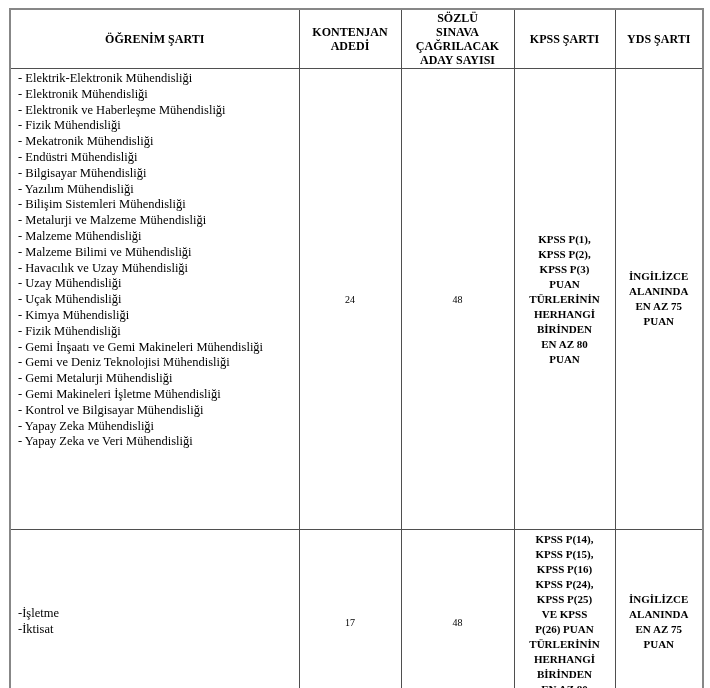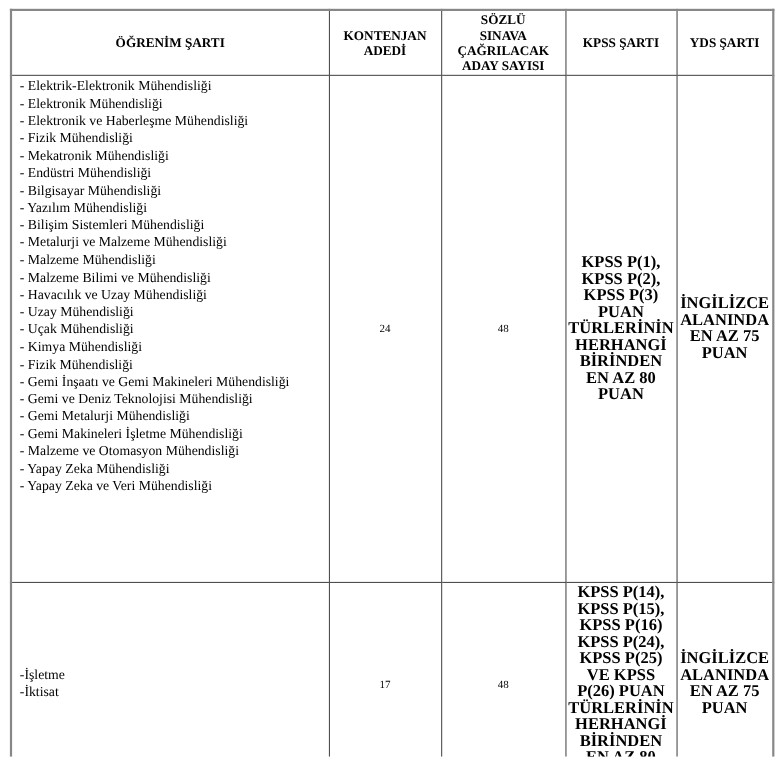--- a/index.html
+++ b/index.html
@@ -56,21 +56,21 @@
   }
   .dept-line { white-space: nowrap; }
   td.num-cell {
     text-align: center;
     vertical-align: middle;
     font-size: 10px;
   }
   td.req-cell {
     text-align: center;
     vertical-align: middle;
-    font-size: 15px;
+    font-size: 11px;
     font-weight: bold;
     line-height: 15px;
     white-space: pre-line;
     padding: 1px 2px;
   }
   td.total-label-cell {
     font-size: 12.5px;
     font-weight: bold;
     vertical-align: middle;
     padding-left: 7px;
@@ -119,21 +119,21 @@
             <div class="dept-line">- Malzeme Bilimi ve Mühendisliği</div>
             <div class="dept-line">- Havacılık ve Uzay Mühendisliği</div>
             <div class="dept-line">- Uzay Mühendisliği</div>
             <div class="dept-line">- Uçak Mühendisliği</div>
             <div class="dept-line">- Kimya Mühendisliği</div>
             <div class="dept-line">- Fizik Mühendisliği</div>
             <div class="dept-line">- Gemi İnşaatı ve Gemi Makineleri Mühendisliği</div>
             <div class="dept-line">- Gemi ve Deniz Teknolojisi Mühendisliği</div>
             <div class="dept-line">- Gemi Metalurji Mühendisliği</div>
             <div class="dept-line">- Gemi Makineleri İşletme Mühendisliği</div>
-            <div class="dept-line">- Malzeme ve Otomasyon Mühendisliği</div>
+            <div class="dept-line">- Kontrol ve Bilgisayar Mühendisliği</div>
             <div class="dept-line">- Yapay Zeka Mühendisliği</div>
             <div class="dept-line">- Yapay Zeka ve Veri Mühendisliği</div>
           </td>
         <td class="num-cell">24</td>
         <td class="num-cell">48</td>
         <td class="req-cell">KPSS P(1),
 KPSS P(2),
 KPSS P(3)
 PUAN
 TÜRLERİNİN

